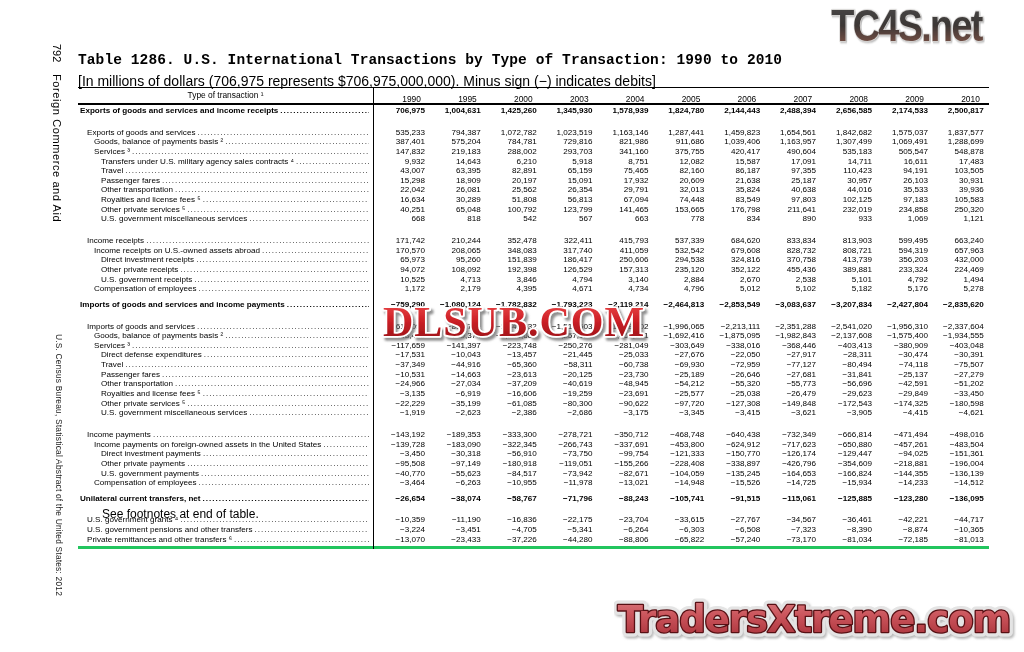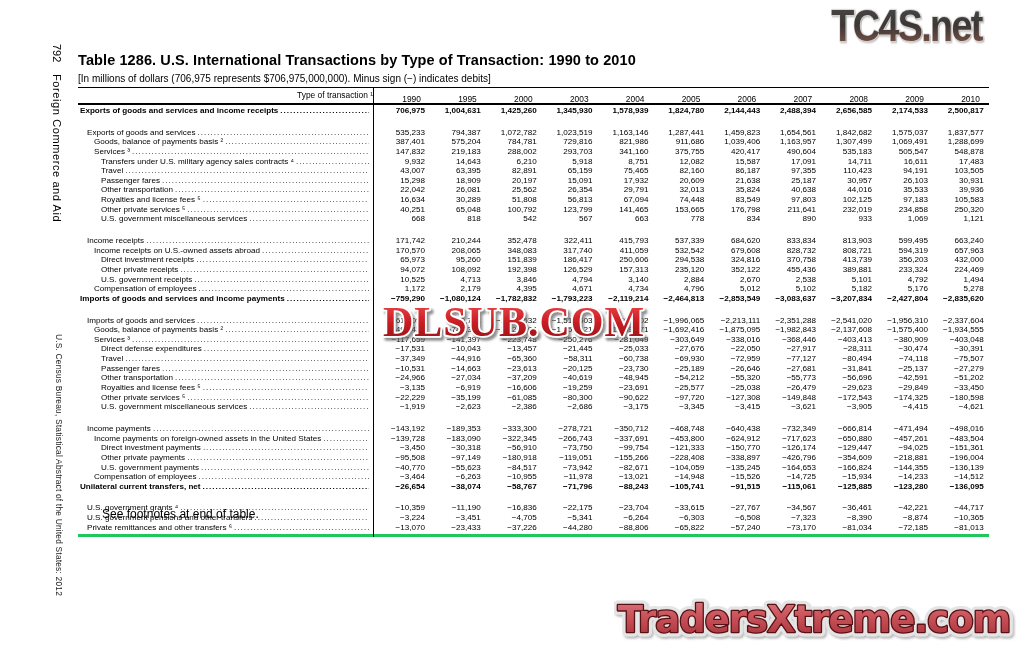--- a/index.html
+++ b/index.html
@@ -4,35 +4,35 @@
 <style>
   html,body{margin:0;padding:0;background:#fff;}
   .page{position:relative;width:1024px;height:652px;background:#fff;overflow:hidden;
         font-family:"Liberation Sans","DejaVu Sans",sans-serif;color:#000;}
   
   .v-num,.v-sec,.v-src{position:absolute;writing-mode:vertical-rl;white-space:nowrap;}
   .v-num{left:51px;top:44px;font-size:11px;}
   .v-sec{left:51px;top:74px;font-size:11px;letter-spacing:0.6px;}
   .v-src{left:54px;top:334px;font-size:8.4px;letter-spacing:0.2px;color:#222;}
   
-  .title{position:absolute;left:78px;top:52px;font-family:Liberation Sans, sans-serif;
+  .title{position:absolute;left:78px;top:52px;font-family:Liberation Mono, monospace;
          font-weight:bold;font-size:14.5px;letter-spacing:0.1px;white-space:nowrap;}
-  .subtitle{position:absolute;left:78px;top:73px;font-size:10px;white-space:nowrap;}
+  .subtitle{position:absolute;left:78px;top:73px;font-size:14px;white-space:nowrap;}
   .endnote{position:absolute;left:102px;top:507px;font-size:12px;}
   
   .ttable{position:absolute;left:78px;top:87px;width:911px;font-size:8.1px;line-height:9.65px;}
   .t-head{display:flex;align-items:center;border-top:1px solid #000;border-bottom:2px solid #000;
           height:15px;font-size:8.4px;}
-  .t-stub-h{width:295px;text-align:right;box-sizing:border-box;}
+  .t-stub-h{width:295px;text-align:center;box-sizing:border-box;}
   .t-col-h{width:55.9px;text-align:right;padding-right:8px;box-sizing:border-box;flex:none;margin-top:8px;}
   .t-body{border-bottom:3px solid #22c55e;padding-top:1px;padding-bottom:2px;}
   .t-row{display:flex;height:9.65px;}
   .t-row.b{font-weight:bold;}
   .g-sm{margin-top:12px;}
-  .g-lg{}
+  .g-lg{margin-top:6px;}
   .t-stub{width:295px;display:flex;box-sizing:border-box;overflow:hidden;padding-right:4px;flex:none;}
   .ind0{padding-left:2px;} .ind1{padding-left:9px;} .ind2{padding-left:16px;} .ind3{padding-left:23px;}
   .lbl{white-space:nowrap;}
   .leaders{flex:1;overflow:hidden;white-space:nowrap;letter-spacing:1px;padding-left:2px;}
   .cell{width:55.9px;text-align:right;padding-right:4px;box-sizing:border-box;flex:none;
         font-variant-numeric:tabular-nums;}
   .vrule{position:absolute;left:295px;top:0;bottom:0;width:1px;background:#000;}
   
   .wm{position:absolute;pointer-events:none;}
   .wm-tc4s{left:828px;top:2px;}

